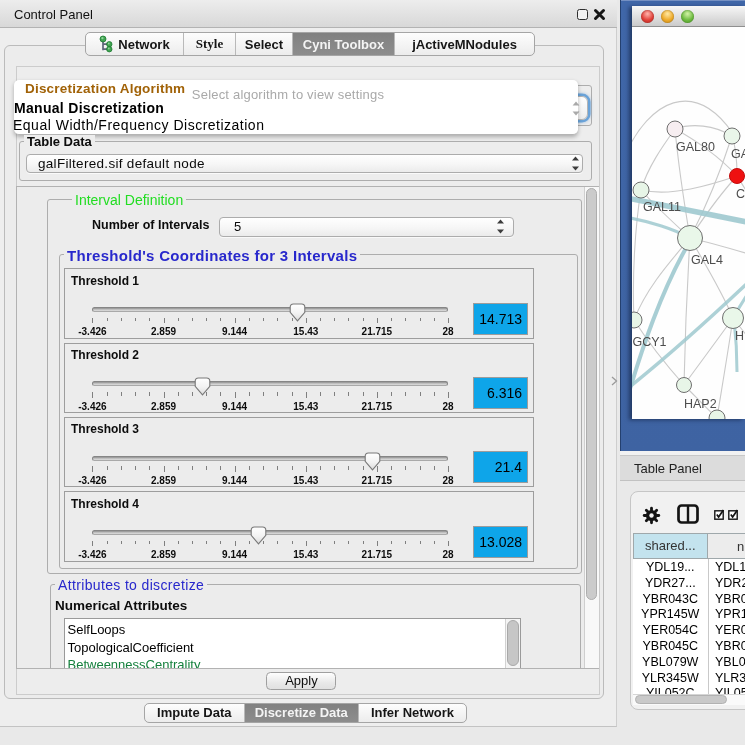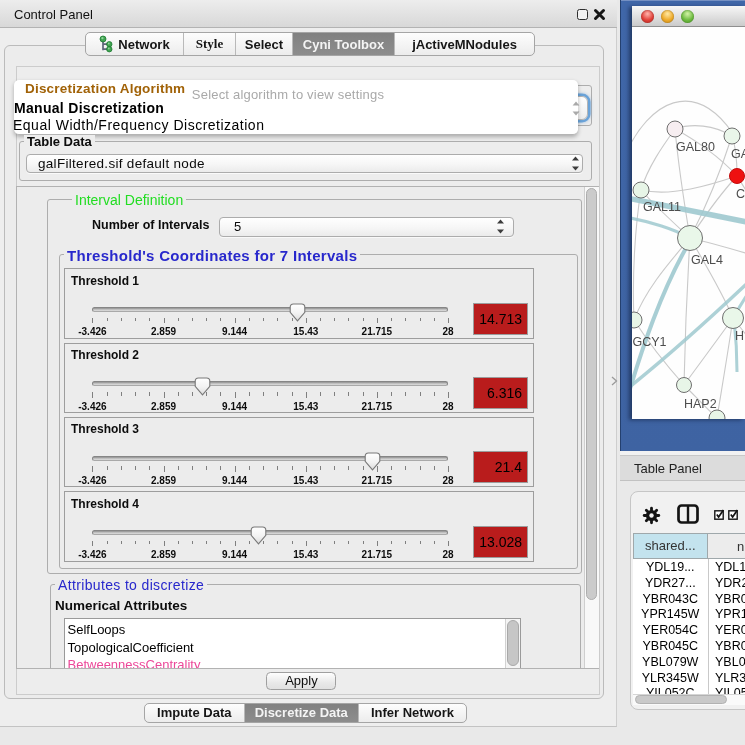--- a/index.html
+++ b/index.html
@@ -20,21 +20,21 @@
 .grp .lbl { position:absolute; top:-7px; left:4px; background:#ececec; padding:0 3px;
         font-size:12.5px; line-height:13px; white-space:nowrap; }
 .tpanel { position:absolute; border:1px solid #9d9d9d; background:#ececec; }
 .tlabel { position:absolute; left:6px; top:4.5px; font-weight:bold; font-size:12px; color:#0c0c0c; }
 .track { position:absolute; height:5px; border-radius:3px;
         background:linear-gradient(#8f8f8f,#c9c9c9 60%,#dcdcdc); border:1px solid #868686;
         border-bottom-color:#a9a9a9; }
 .tick { position:absolute; width:1px; background:#7f7f7f; }
 .tlab { position:absolute; font-size:10px; font-weight:bold; color:#0c0c0c;
         transform:translateX(-50%); white-space:nowrap; }
-.vbox { position:absolute; background:#b91c1c; border:1px solid #9c9c9c;text-decoration:underline; }
+.vbox { position:absolute; background:#0ea5e9; border:1px solid #9c9c9c;text-decoration:underline; }
 .vbox span { position:absolute; right:5px; top:50%; transform:translateY(-50%);
         font-size:14px; color:#000; }
 </style></head><body>
 
 <div class="abs" style="left:0;top:0;width:617px;height:727px;background:#eeeeee;border-right:1px solid #cecece;border-bottom:1px solid #c3c3c3;"></div>
 <div class="abs" style="left:0;top:0;width:617px;height:28px;background:linear-gradient(#ededed,#d8d8d8);border-bottom:1px solid #b3b3b3;"></div>
 <div class="abs" style="left:14px;top:7px;font-size:13px;color:#111;">Control Panel</div>
 <div class="abs" style="left:577px;top:9px;width:11px;height:11px;border:1.6px solid #2e2e2e;border-radius:2.5px;background:#f2f2f2;"></div>
 <svg class="abs" style="left:593px;top:8px;" width="13" height="13">
     <path d="M2.5,2.5 L10.5,10.5 M10.5,2.5 L2.5,10.5" stroke="#141414" stroke-width="3" stroke-linecap="round"></path>
@@ -87,21 +87,21 @@
     </div>
 <div class="abs" style="left:75px;top:31px;font-size:12.5px;font-weight:bold;color:#0c0c0c;">Number of Intervals</div>
 <div class="combo" style="left:202px;top:30px;width:295px;height:19.5px;">
       <span class="txt" style="left:14px;">5</span>
     </div>
 <svg class="abs" style="left:479px;top:32px;" width="9" height="15">
       <path d="M4.5,0.5 L8,4.6 L1,4.6 Z" fill="#3c3c3c"></path>
       <path d="M4.5,14.5 L1,10.4 L8,10.4 Z" fill="#3c3c3c"></path>
     </svg>
 <div class="grp" style="left:42px;top:67px;width:519px;height:315px;">
-      <span class="lbl" style="color:#2828cc;font-weight:bold;font-size:15px;letter-spacing:0.3px;line-height:15px;top:-7.5px;">Threshold's Coordinates for 7 Intervals</span>
+      <span class="lbl" style="color:#2828cc;font-weight:bold;font-size:15px;letter-spacing:0.3px;line-height:15px;top:-7.5px;">Threshold's Coordinates for 3 Intervals</span>
     </div>
 <div class="tpanel" style="left:47px;top:81.4px;width:470px;height:70.5px;">
 <div class="tlabel">Threshold 1</div>
 <div class="track" style="left:27.4px;top:37.7px;width:355.6px;"></div>
 <div class="tick" style="left:27.4px;top:48.5px;height:5.5px;"></div>
 <div class="tick" style="left:41.6px;top:48.5px;height:3.5px;"></div>
 <div class="tick" style="left:55.8px;top:48.5px;height:3.5px;"></div>
 <div class="tick" style="left:70.1px;top:48.5px;height:3.5px;"></div>
 <div class="tick" style="left:84.3px;top:48.5px;height:3.5px;"></div>
 <div class="tick" style="left:98.5px;top:48.5px;height:5.5px;"></div>
@@ -292,21 +292,21 @@
         <path d="M1.2,4.2 Q1.2,1 4.4,1 L12.6,1 Q15.8,1 15.8,4.2 L15.8,9.3 L8.5,17.8 L1.2,9.3 Z" fill="url(#tg3)" stroke="#787878" stroke-width="1.1"></path>
       </svg>
 </div>
 <div class="grp" style="left:33px;top:397px;width:531px;height:120px;">
       <span class="lbl" style="color:#2828cc;font-size:14px;letter-spacing:0.35px;line-height:14px;top:-7px;">Attributes to discretize</span>
     </div>
 <div class="abs" style="left:38px;top:411px;font-size:13.5px;font-weight:bold;color:#0c0c0c;">Numerical Attributes</div>
 <div class="abs" style="left:47px;top:430.5px;width:457px;height:80px;background:#fff;border:1px solid #9a9a9a;">
 <div style="position:absolute;left:2.5px;top:3.5px;font-size:13px;color:#000;">SelfLoops</div>
 <div style="position:absolute;left:2.5px;top:21px;font-size:13px;color:#000;">TopologicalCoefficient</div>
-<div style="position:absolute;left:2.5px;top:38.5px;font-size:13px;color:#ec4899;">BetweennessCentrality</div>
+<div style="position:absolute;left:2.5px;top:38.5px;font-size:13px;color:#15803d;">BetweennessCentrality</div>
 <div style="position:absolute;right:0;top:0;bottom:0;width:15.5px;background:#f4f4f4;border-left:1px solid #d2d2d2;"></div>
 <div style="position:absolute;right:1.5px;top:1.5px;width:12px;height:46px;border-radius:6px;background:#c6c6c6;border:1px solid #a9a9a9;"></div>
 </div>
 </div>
 <div class="abs" style="left:584px;top:187px;width:14.5px;height:481px;background:#f8f8f8;border-left:1px solid #cfcfcf;"></div>
 <div class="abs" style="left:585.5px;top:187.5px;width:11.5px;height:412px;border-radius:6px;background:#cbcbcb;border:1px solid #adadad;"></div>
 <div class="abs" style="left:266.4px;top:671.5px;width:70px;height:18.5px;border:1px solid #9f9f9f;border-radius:4.5px;background:linear-gradient(#fefefe,#e9e9e9 60%,#e0e0e0);display:flex;align-items:center;justify-content:center;font-size:13px;color:#0d0d0d;">Apply</div>
 <div class="seg abs" style="left:144px;top:702.5px;height:20px;">
     <div style="width:99.5px;">Impute Data</div>
     <div class="sel" style="width:114.5px;">Discretize Data</div>

